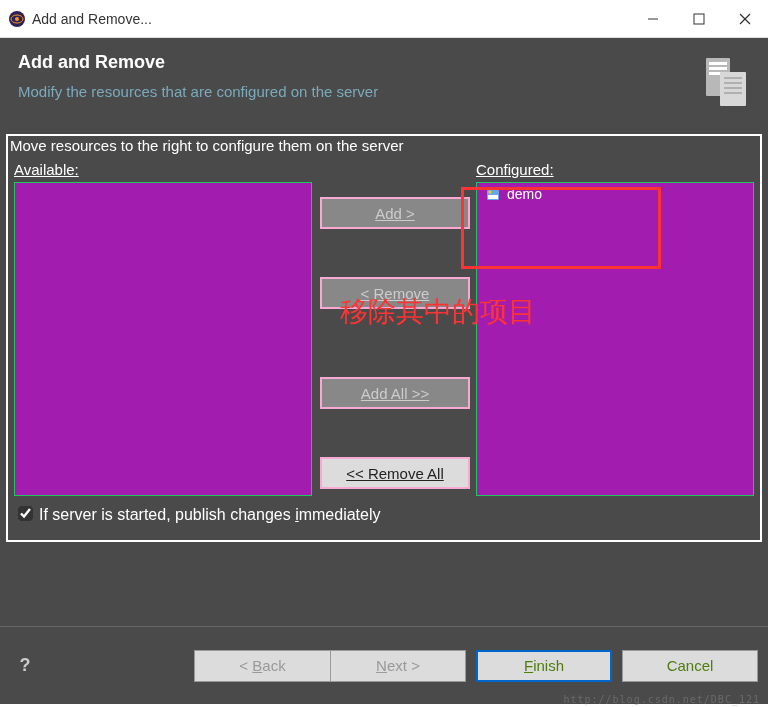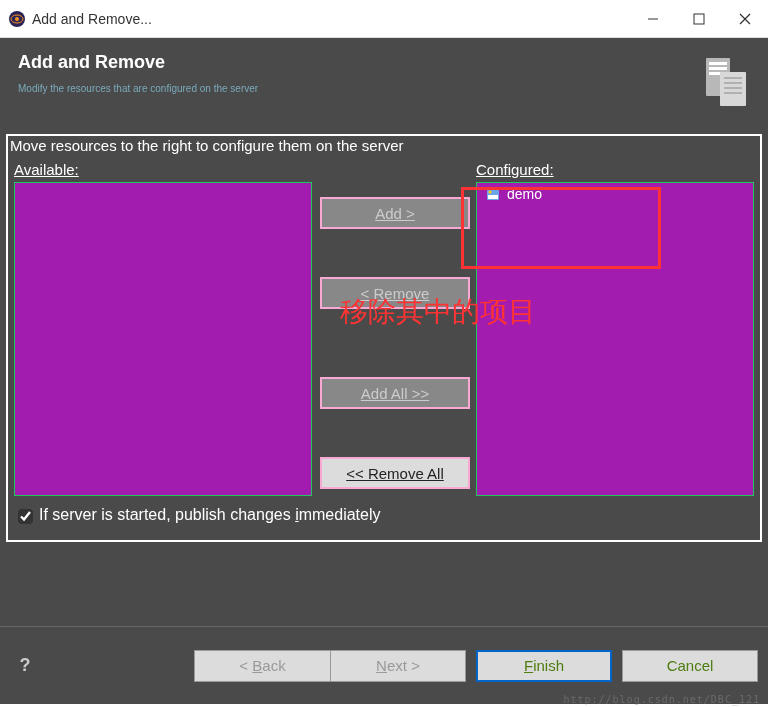--- a/index.html
+++ b/index.html
@@ -7,21 +7,21 @@
     
     .titlebar { height: 38px; background: #fff; border-bottom: 1px solid #ddd; display: flex; align-items: center; padding: 0 0 0 8px; }
     .titlebar-icon { width: 18px; height: 18px; margin-right: 6px; }
     .titlebar-text { flex: 1; color: #333; font-size: 14px; }
     .win-btns { display: flex; }
     .win-btn { width: 46px; height: 36px; display: flex; align-items: center; justify-content: center; color: #333; }
     
     .header { background: #4a4a4a; height: 90px; padding: 14px 18px; position: relative; display: flex; }
     .header-text { color: #fff; flex: 1; }
     .header-title { font-size: 18px; font-weight: bold; margin-bottom: 10px; }
-    .header-sub { color: #7aaabb; font-size: 10px; }
+    .header-sub { color: #7aaabb; font-size: 15px; }
     .header-icon { width: 50px; height: 60px; }
     
     .content { background: #4a4a4a; padding: 6px; height: 498px; }
     .inner { border: 2px solid #fff; background: #4a4a4a; height: 408px; padding: 0; }
     .instruction { color: #fff; background: #4a4a4a; padding: 1px 2px; font-size: 15px; }
     
     .picker { display: flex; height: 335px; margin-top: 6px; }
     .col { display: flex; flex-direction: column; }
     .col-left { width: 298px; margin-left: 6px; }
     .col-mid { width: 150px; margin-left: 8px; }
@@ -29,21 +29,21 @@
     .col-label { color: #fff; font-size: 15px; text-decoration: underline; margin-bottom: 4px; }
     .listbox { background: #a21caf; border: 1px solid #22c55e; flex: 1; }
     .list-item { color: #fff; padding: 3px 8px; display: flex; align-items: center; gap: 6px; }
     .item-icon { width: 16px; height: 16px; }
     
     .btn-col { display: flex; flex-direction: column; gap: 6px; padding-top: 36px; }
     .move-btn { height: 32px; background: #888; border: 2px solid #f9a8d4; color: #ccc; font-size: 15px; text-decoration: underline; display: flex; align-items: center; justify-content: center; }
     .move-btn.enabled { background: #dcdcdc; color: #222; }
     .gap { height: 36px; }
     
-    .checkbox-row { color: #fff; padding: 10px 10px; display: flex; align-items: flex-end; gap: 6px; font-size: 16px; }
+    .checkbox-row { color: #fff; padding: 10px 10px; display: flex; align-items: flex-start; gap: 6px; font-size: 16px; }
     .checkbox { width: 15px; height: 15px; accent-color: #333; margin:0; }
     .underline-char { text-decoration: underline; }
     
     .footer { background: #4a4a4a; height: 78px; border-top: 1px solid #666; display: flex; align-items: center; padding: 0 10px; gap: 8px; }
     .help-btn { width: 30px; height: 30px; border-radius: 50%; color: #ccc; display:flex; align-items:center; justify-content:center; font-size:18px; font-weight:bold; margin-right:auto; }
     .footer-btn { width: 136px; height: 32px; background: #dcdcdc; border: 1px solid #999; color: #999; font-size: 15px; display: flex; align-items: center; justify-content: center; }
     .footer-btn.enabled { color: #4d7c0f; }
     .footer-btn.default { border: 2px solid #06c; }
     .footer-btns { display: flex; gap: 10px; }
     .btn-pair { display:flex; }

